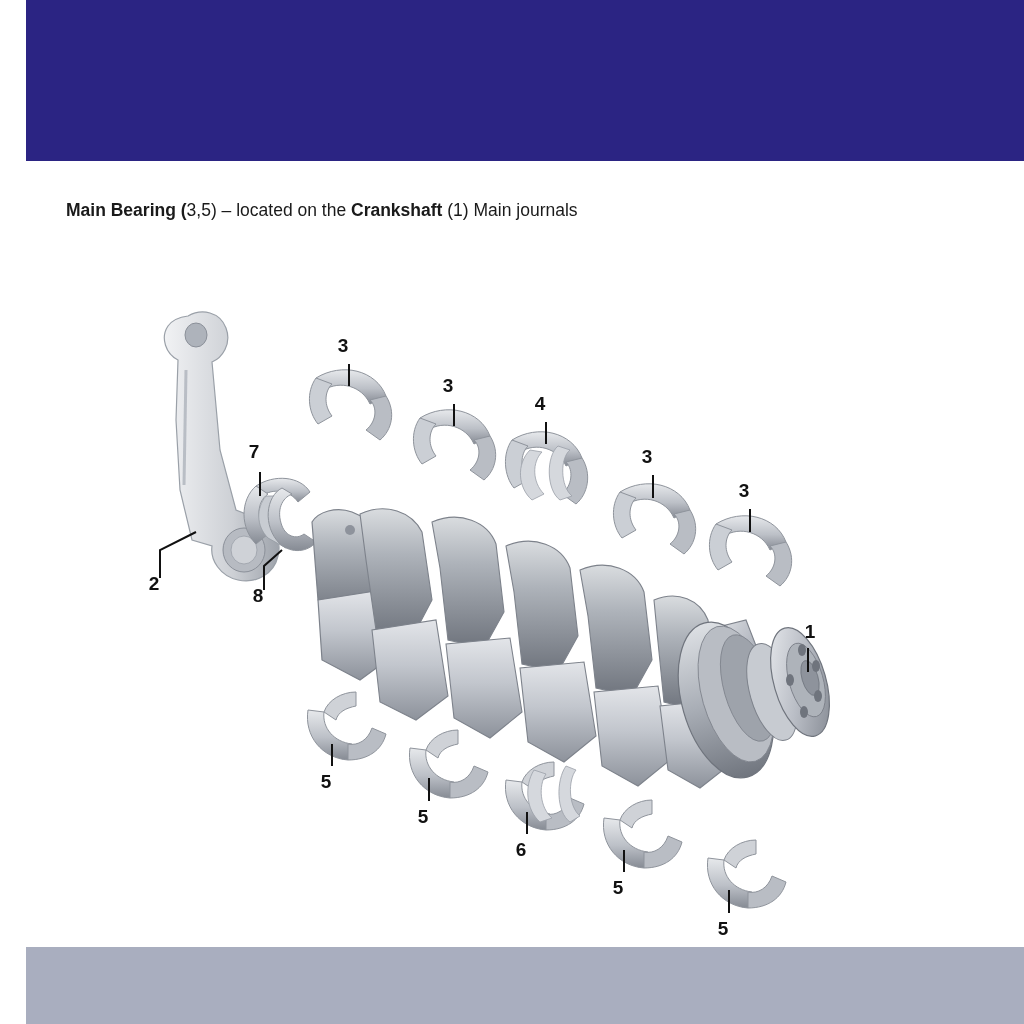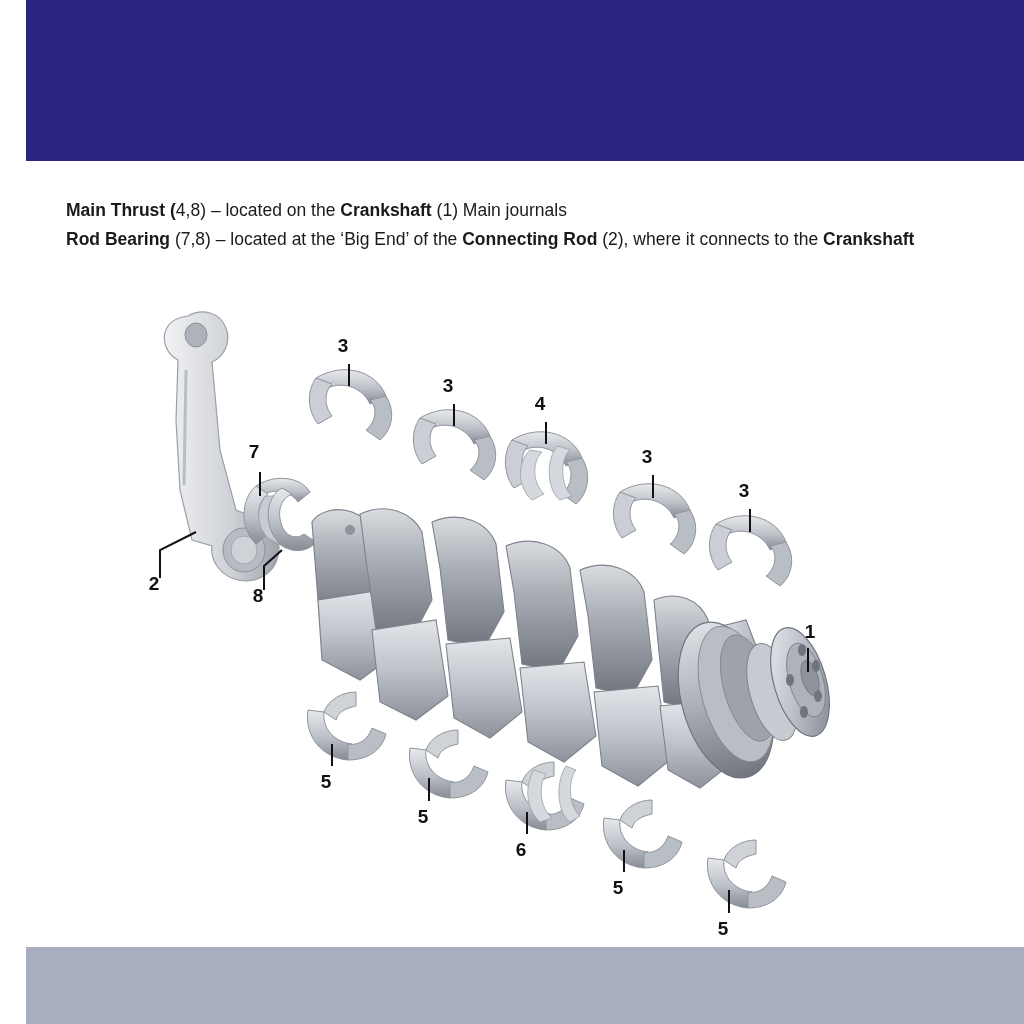--- a/index.html
+++ b/index.html
@@ -97,24 +97,21 @@
 
 <div class="page">
 
   <div class="header-bar"></div>
   <div class="left-edge-band"></div>
 
   <div class="header-title">Engine crankshaft bearing possition</div>
 
   <div class="body-text">
     <div class="ln">
-      <b>Main Thrust (</b><span>4,8) – located on the </span><b>Crankshaft</b><span> (1) Main journals</span>
-    </div>
-    <div class="ln">
-      <b>Rod Bearing</b><span> (7,8) – located at the ‘Big End’ of the </span><b>Connecting Rod</b><span> (2), where it connects to the </span><b>Crankshaft</b>
+      <b>Main Bearing (</b><span>3,5) – located on the </span><b>Crankshaft</b><span> (1) Main journals</span>
     </div>
   </div>
 
   <div class="figure">
     <svg width="900" height="640" viewBox="0 0 900 640" xmlns="http://www.w3.org/2000/svg">
       <defs>
         <linearGradient id="gMetal" x1="0" y1="0" x2="0" y2="1">
           <stop offset="0%" stop-color="#e3e5e9"></stop>
           <stop offset="45%" stop-color="#c2c6cd"></stop>
           <stop offset="100%" stop-color="#8d929b"></stop>

